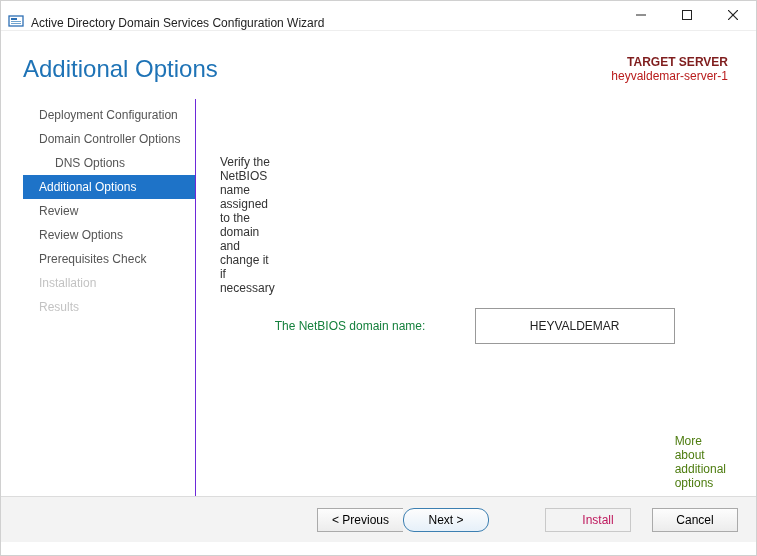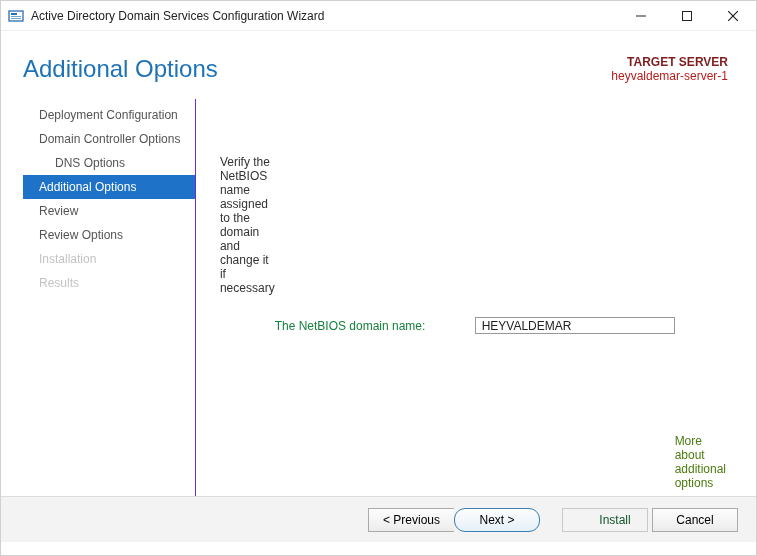--- a/index.html
+++ b/index.html
@@ -1,18 +1,18 @@
 <!DOCTYPE html>
 <html><head>
   <meta charset="utf-8">
   <style>
     * { margin: 0; padding: 0; box-sizing: border-box; }
     body { font-family: "Segoe UI", Tahoma, sans-serif; font-size: 12px; color: #333; background: #fff; width: 757px; height: 556px; overflow: hidden; border: 1px solid #d0d0d0; }
 
-    .titlebar { height: 30px; display: flex; align-items: center; border-bottom: 1px solid #eee; }
+    .titlebar { height: 30px; display: flex; align-items: flex-end; border-bottom: 1px solid #eee; }
     .titlebar .icon { width: 18px; height: 18px; margin: 0 6px; display:flex; align-items:center; justify-content:center; }
     .titlebar .title { flex: 1; font-size: 12px; color: #222; }
     .winbtns { display: flex; }
     .winbtn { width: 46px; height: 30px; display:flex; align-items:center; justify-content:center; }
 
     .header { padding: 24px 28px 10px 22px; display:flex; justify-content: space-between; align-items: flex-start; }
     .header h1 { font-size: 24px; font-weight: 300; color: #1e73b6; letter-spacing: 0; }
     .target { text-align: right; }
     .target-label { font-size: 12px; font-weight: 700; color: #7f1d1d; }
     .target-value { font-size: 12px; color: #b91c1c; }
@@ -21,28 +21,28 @@
     .sidebar { width: 178px; border-right: 1px solid #6d28d9; padding-top: 4px; }
     .navitem { padding: 5px 10px 5px 16px; font-size: 12px; color: #555; cursor: pointer; white-space: nowrap; }
     .navitem.sub { padding-left: 32px; }
     .navitem.selected { background: #1e73c8; color: #fff; }
     .navitem.disabled { color: #c3c3c3; cursor: default; }
 
     .main { flex: 1; padding: 8px 30px 0 24px; display:flex; flex-direction:row;margin-top:48px; }
     .desc { font-size: 12px; color: #333; margin-bottom: 18px; }
     .row { display:flex; align-items:center; }
     .rowlabel { width: 200px; color:#15803d; }
-    .txtinput { width: 200px; height: 17px; border: 1px solid #999; padding: 2px 6px; font-family: inherit; font-size: 12px; color:#222; }
+    .txtinput { width: 200px; height: 36px; border: 1px solid #999; padding: 2px 6px; font-family: inherit; font-size: 12px; color:#222;text-align:center; }
     .morelink { color: #4d7c0f; margin-top: auto; margin-bottom: 6px; cursor:pointer; font-size:12px; }
 
-    .footer { height: 46px; border-top: 1px solid #dcdcdc; background: #f3f3f3; display:flex; align-items:center; justify-content:flex-end; padding-right: 18px; gap: 4px; }
+    .footer { height: 46px; border-top: 1px solid #dcdcdc; background: #f3f3f3; display:flex; align-items:center; justify-content:flex-end; padding-right: 18px; gap: 21px; }
     .btngroup { display:flex; gap:0; }
     .btn { width: 86px; height: 24px; border: 1px solid #aaa; background: linear-gradient(#fdfdfd,#ececec); font-family: inherit; font-size:12px; cursor:pointer; }
     .btn.primary { border-color:#3c7fb1; background: linear-gradient(#fdfdfd,#e6f0f9); border-radius: 11px; }
-    .btn:disabled { color:#14532d; background:#f3f3f3; border-color:#c9c9c9; cursor:default;padding-left:20px; }
+    .btn:disabled { color:#be185d; background:#f3f3f3; border-color:#c9c9c9; cursor:default;padding-left:20px; }
     .btngroup .btn:first-child { border-right:none; }
     .gap { width: 14px; }
   </style>
 </head>
 <body>
 
 <div class="titlebar">
   <span class="icon">
     <svg width="16" height="16" viewBox="0 0 16 16">
         <rect x="1" y="3" width="14" height="10" fill="none" stroke="#2d6fb4" stroke-width="1.3"></rect>
@@ -81,20 +81,21 @@
 </div>
 
 <div class="body">
   <nav class="sidebar">
     <div class="navitem">Deployment Configuration</div>
     <div class="navitem">Domain Controller Options</div>
     <div class="navitem sub">DNS Options</div>
     <div class="navitem selected">Additional Options</div>
     <div class="navitem">Review</div>
     <div class="navitem">Review Options</div>
+    <div class="navitem">Prerequisites Check</div>
     <div class="navitem disabled">Installation</div>
     <div class="navitem disabled">Results</div>
   </nav>
 
   <div class="main">
     <div class="desc">Verify the NetBIOS name assigned to the domain and change it if necessary</div>
     <div class="row">
       <div class="rowlabel">The NetBIOS domain name:</div>
       <input type="text" class="txtinput" value="HEYVALDEMAR" style="">
     </div>

